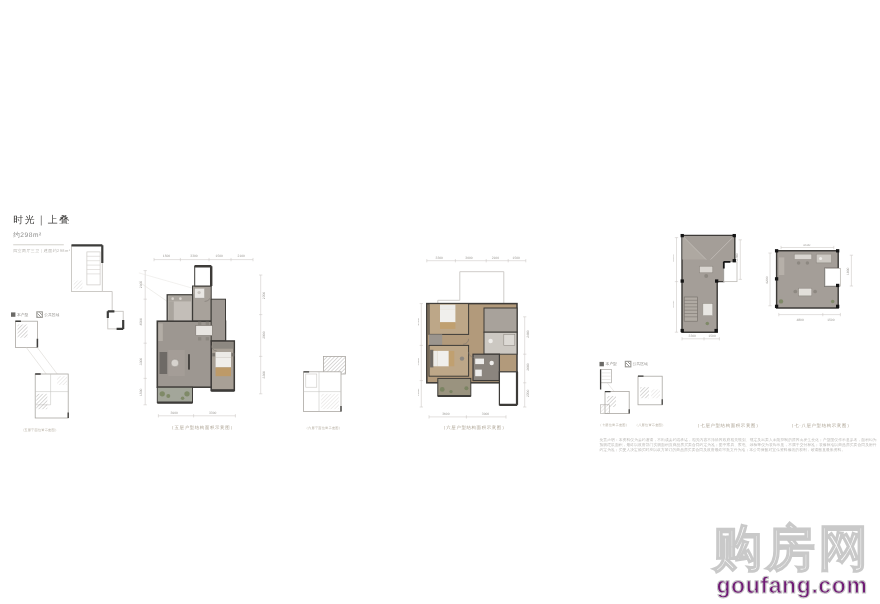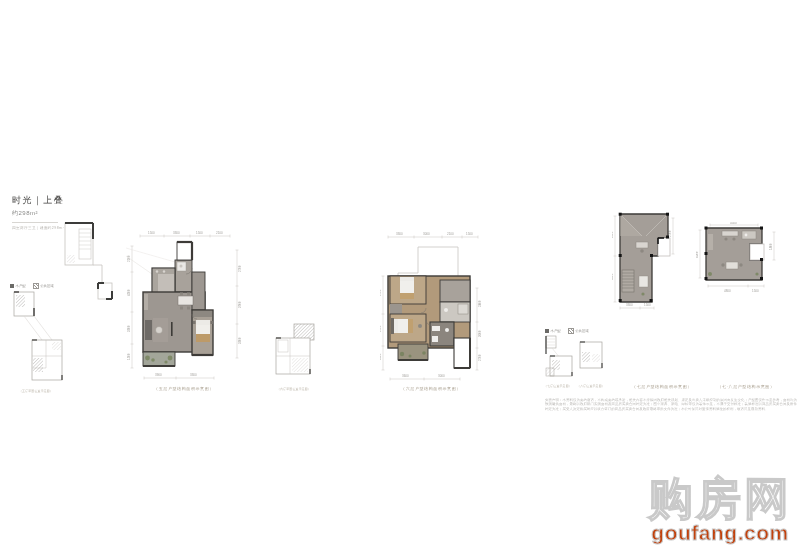--- a/index.html
+++ b/index.html
@@ -20,21 +20,21 @@
   .legend{display:flex;gap:7px;align-items:center;font-size:3.4px;color:#8d8b87;}
   .legend .item{display:flex;align-items:center;gap:1.5px;}
   .chip{width:4px;height:4px;display:inline-block;}
   .chip-solid{background:#6b6a67;}
   .chip-hatch{background:repeating-linear-gradient(45deg,#9a9894 0,#9a9894 .7px,#fff .7px,#fff 2px);border:.4px solid #9a9894;}
   
   .disclaimer{width:252px;font-size:3.4px;line-height:1.28;color:#b9b7b4;text-align:justify;letter-spacing:.1px;}
   
   .wm{right:8px;bottom:6px;text-align:center;line-height:1;font-weight:bold;}
   .wm-cn{font-size:45px;letter-spacing:3px;color:#ffffff;-webkit-text-stroke:1.3px #c9c9c9;}
-  .wm-en{font-size:21px;letter-spacing:.5px;color:#c2410c;-webkit-text-stroke:1px #c9c9c9;margin-top:1px;}
+  .wm-en{font-size:21px;letter-spacing:.5px;color:#701a75;-webkit-text-stroke:1px #c9c9c9;margin-top:1px;}
   svg{display:block;}
   svg text.dim{font-size:3px;fill:#9f9d99;}
 </style>
 </head>
 <body>
 
 <svg width="0" height="0">
   <defs>
     <pattern id="hx" width="2.4" height="2.4" patternTransform="rotate(45)" patternUnits="userSpaceOnUse">
       <line x1="0" y1="0" x2="0" y2="2.4" stroke="#8f8d89" stroke-width="0.6"></line>

